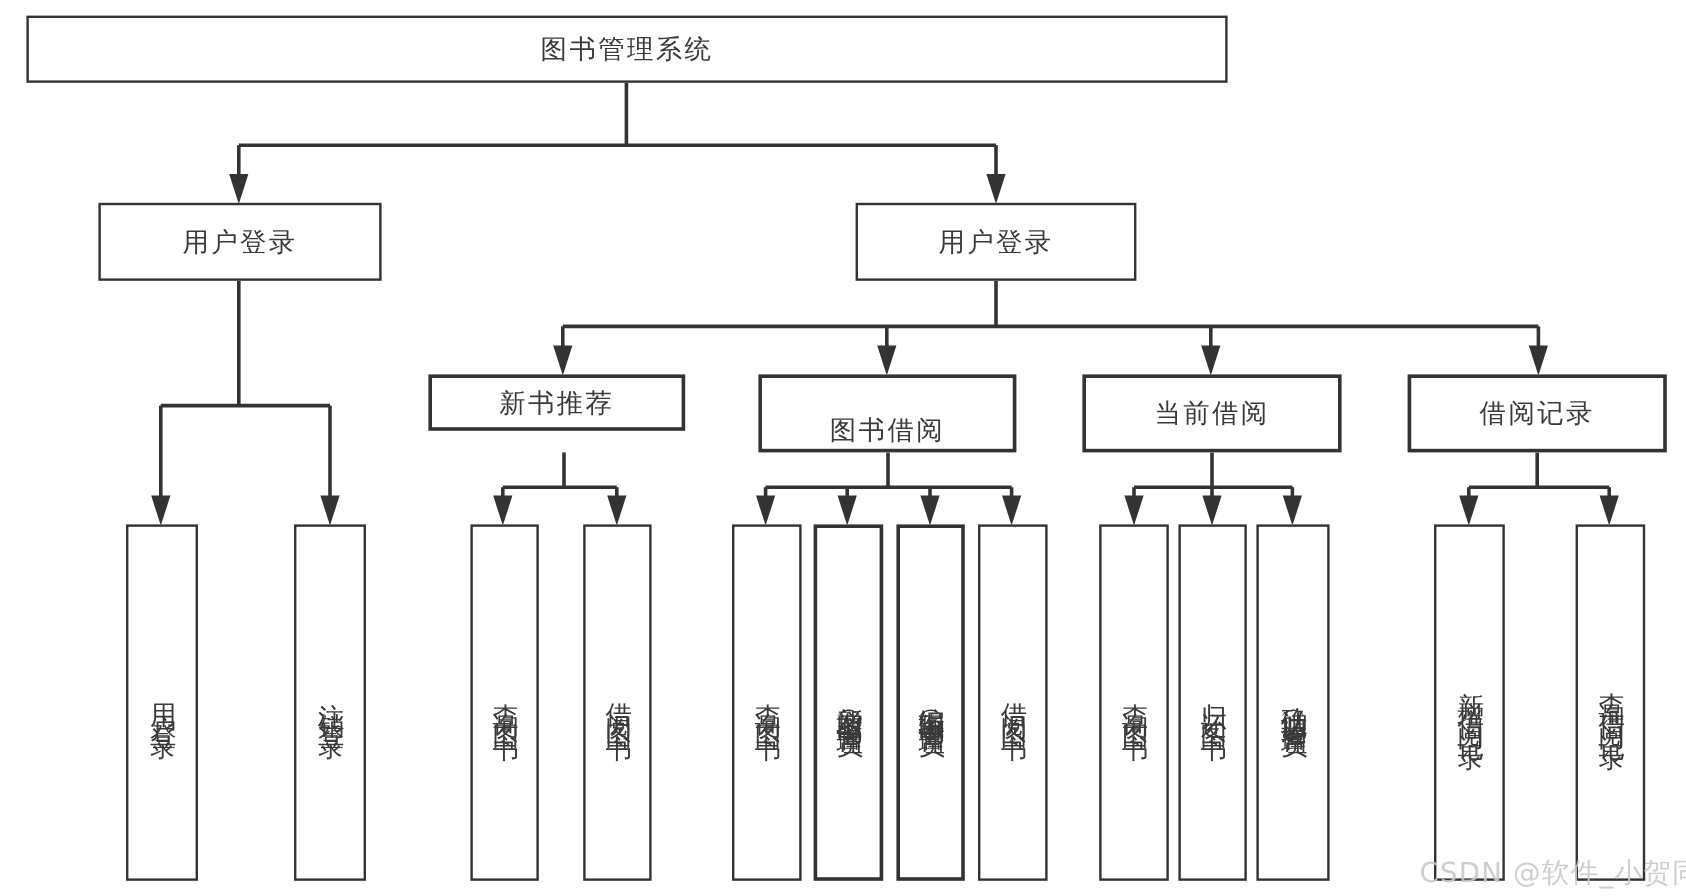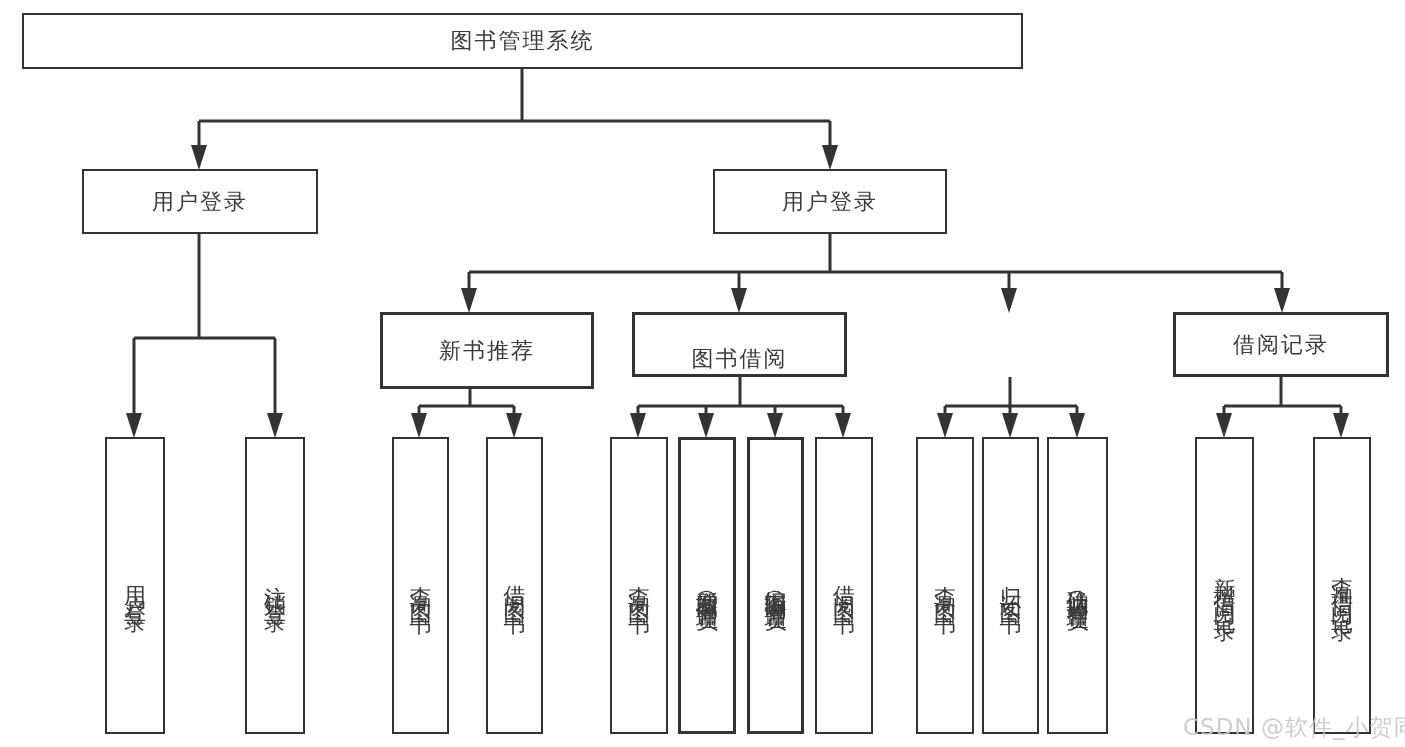--- a/index.html
+++ b/index.html
@@ -102,25 +102,28 @@
     <span class="hlabel">图书管理系统</span>
   </div>
 
   <div class="box" style="left:82px;top:169px;width:236px;height:65px;">
     <span class="hlabel">用户登录</span>
   </div>
   <div class="box" style="left:713px;top:169px;width:234px;height:65px;">
     <span class="hlabel">用户登录</span>
   </div>
 
-  <div class="box b3" style="left:380px;top:312px;width:214px;height:77px;">
+  <div class="box b3" style="left:357px;top:312px;width:214px;height:47px;">
     <span class="hlabel">新书推荐</span>
   </div>
   <div class="box b3" style="left:632px;top:312px;width:215px;height:65px;align-items:flex-end;">
     <span class="hlabel">图书借阅</span>
+  </div>
+  <div class="box b3" style="left:902px;top:312px;width:216px;height:65px;">
+    <span class="hlabel">当前借阅</span>
   </div>
   <div class="box b3" style="left:1173px;top:312px;width:216px;height:65px;">
     <span class="hlabel">借阅记录</span>
   </div>
 
   <div class="box" style="left:105px;top:437px;width:60px;height:297px;">
     <span class="vtext">用户登录</span>
   </div>
   <div class="box" style="left:245px;top:437px;width:60px;height:297px;">
     <span class="vtext">注销登录</span>

